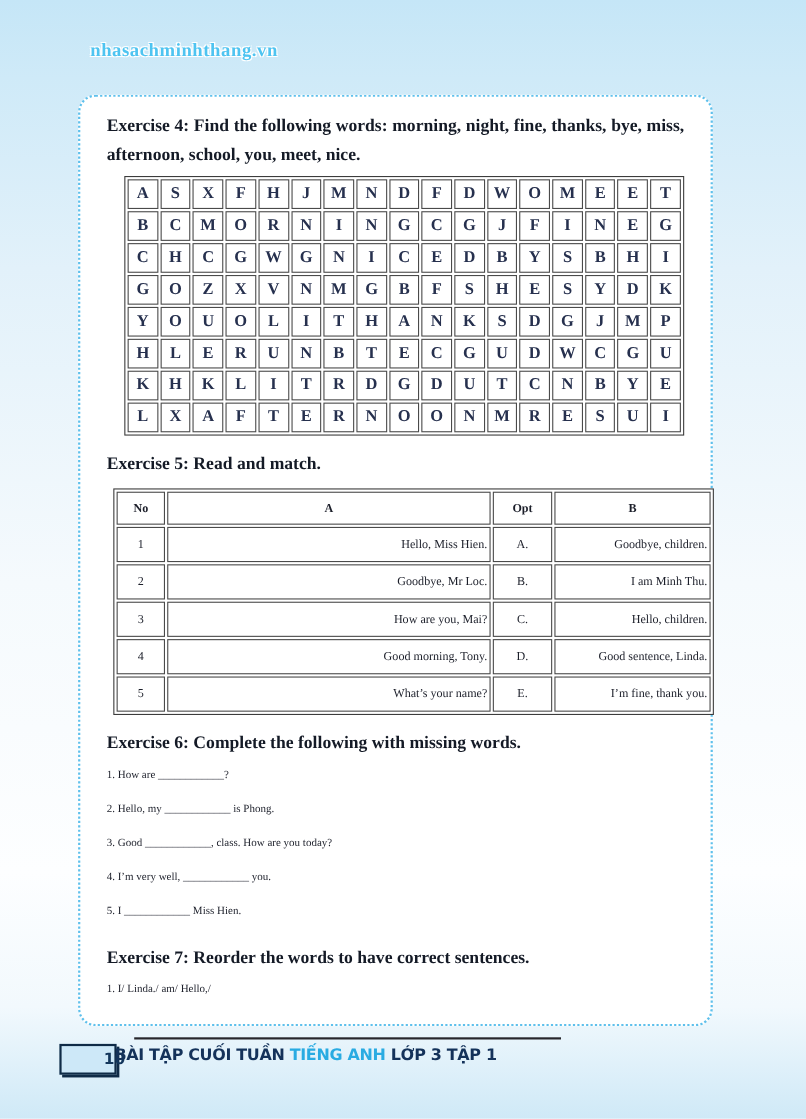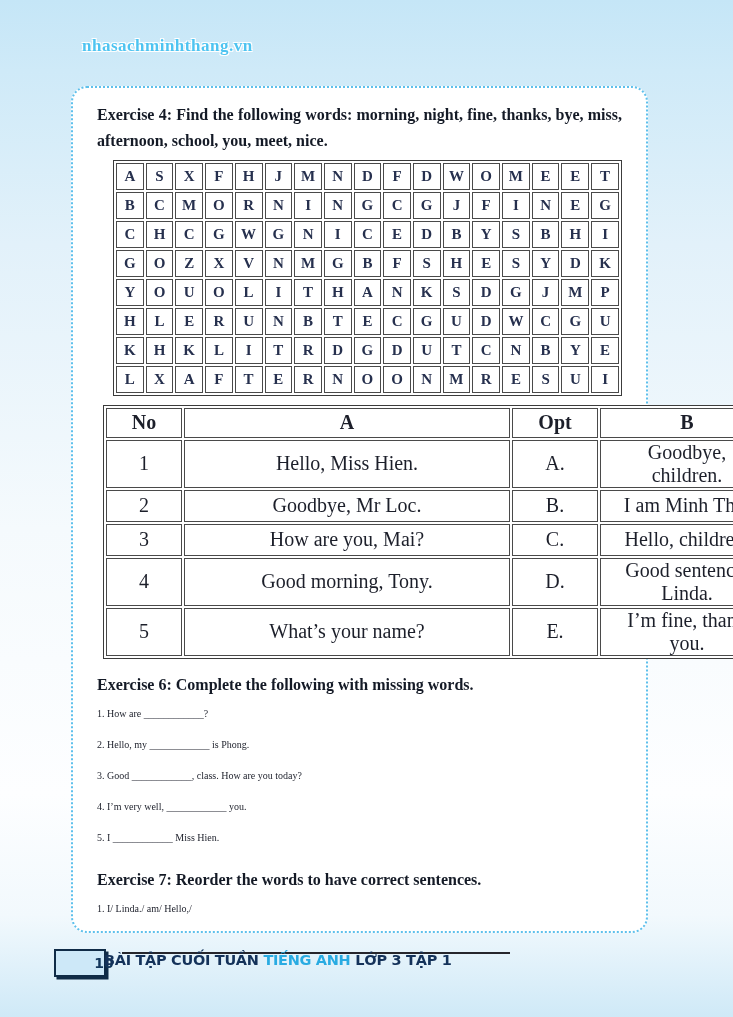--- a/index.html
+++ b/index.html
@@ -32,29 +32,29 @@
   table.word-grid td{
     width:26.5px;height:25px;border:1px solid #4a4a4a;text-align:center;vertical-align:middle;
     font-weight:bold;font-size:15px;color:#26304e;padding:0;
   }
   
   table.match-table{
     border-collapse:separate;border-spacing:2.5px;background:#fff;
     border:1.5px solid #3c3c3c;margin:9px 0 0 6px;table-layout:fixed;width:522px;
   }
   table.match-table th, table.match-table td{
-    border:1px solid #4a4a4a;font-size:20px;color:#1c1f2a;padding:0 18px;height:30px;
+    border:1px solid #4a4a4a;font-size:11px;color:#1c1f2a;padding:0 2px;height:30px;
     vertical-align:middle;background:#fff;
   }
   table.match-table th{font-weight:bold;text-align:center;height:28px;}
   .col-no{width:38px;text-align:center;}
   .col-a{width:288px;}
   .col-opt{width:48px;text-align:center;}
   .col-b{width:136px;}
-  td.col-a, td.col-b{padding-left:22px;text-align:center;}
+  td.col-a, td.col-b{padding-left:22px;text-align:right;}
   
   .section{margin-top:13px;}
   .fill-line{font-size:10px;color:#1c1f2a;line-height:31px;}
   .answer-line{
     width:388px;height:0;border-bottom:2px solid #26262c;margin:28px 0 0 25px;
   }
   
   .footer{position:absolute;left:0;top:946px;width:733px;height:40px;}
   .page-box{
     position:absolute;left:54px;top:3px;width:32px;height:28px;box-sizing:border-box;
@@ -228,20 +228,21 @@
           <td>M</td>
           <td>R</td>
           <td>E</td>
           <td>S</td>
           <td>U</td>
           <td>I</td>
         </tr>
       </tbody>
   </table>
 
+  <div class="ex-title tight section">Exercise 5: Read and match.</div>
 
   <table class="match-table">
     <thead>
       <tr>
         <th class="col-no">No</th>
         <th class="col-a">A</th>
         <th class="col-opt">Opt</th>
         <th class="col-b">B</th>
       </tr>
     </thead>

